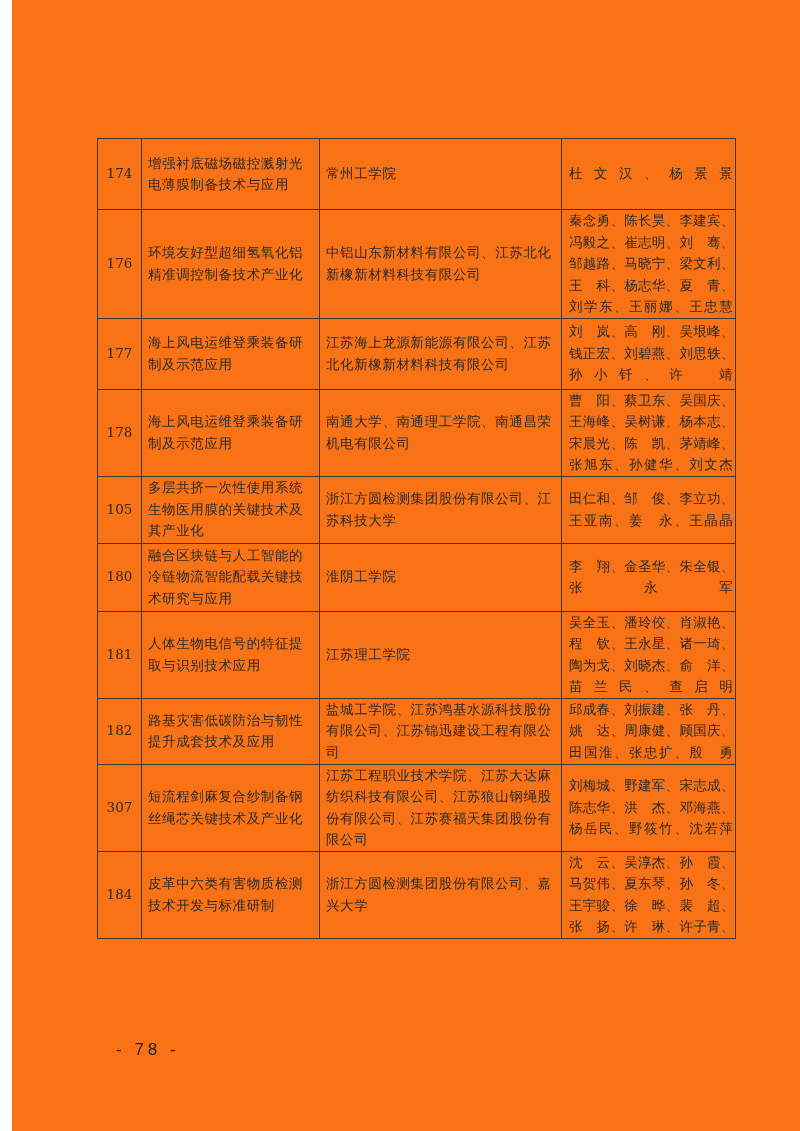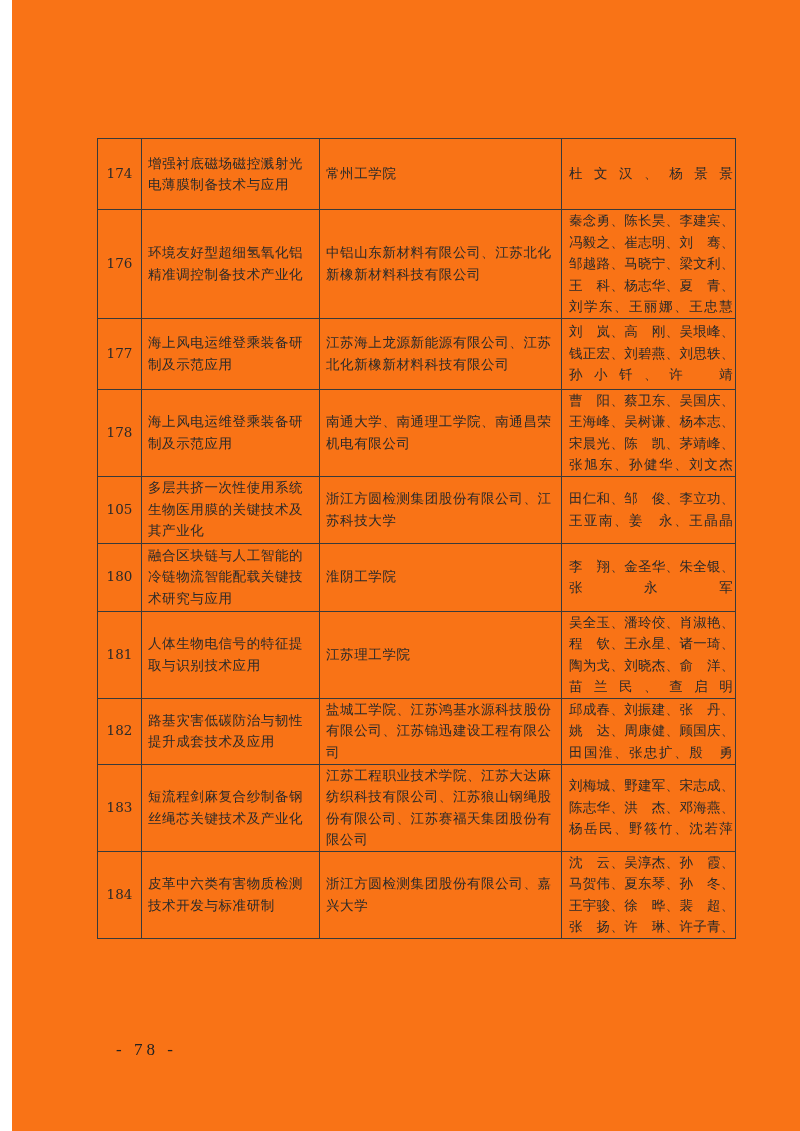--- a/index.html
+++ b/index.html
@@ -60,21 +60,21 @@
     col.c-title { width: 178px; }
     col.c-org { width: 242px; }
     col.c-names { width: 174px; }
     .page-number {
       position: absolute;
       left: 104px;
       top: 1040px;
       font-size: 17px;
       letter-spacing: 4px;
       color: #222;
-      font-family: Liberation Serif, serif;
+      font-family: Liberation Sans, sans-serif;
       text-align: right;
     }
   </style>
 </head>
 <body>
 
 <div class="page">
   <table class="awards">
     <colgroup>
       <col class="c-num">
@@ -157,21 +157,21 @@
           <td class="num">182</td>
           <td class="title">路基灾害低碳防治与韧性提升成套技术及应用</td>
           <td class="org">盐城工学院、江苏鸿基水源科技股份有限公司、江苏锦迅建设工程有限公司</td>
           <td class="names">
             <span class="name-line">邱成春、刘振建、张　丹、</span>
             <span class="name-line">姚　达、周康健、顾国庆、</span>
             <span class="name-line">田国淮、张忠扩、殷　勇</span>
           </td>
         </tr>
         <tr style="height: 85px;">
-          <td class="num">183</td>
+          <td class="num">307</td>
           <td class="title">短流程剑麻复合纱制备钢丝绳芯关键技术及产业化</td>
           <td class="org">江苏工程职业技术学院、江苏大达麻纺织科技有限公司、江苏狼山钢绳股份有限公司、江苏赛福天集团股份有限公司</td>
           <td class="names">
             <span class="name-line">刘梅城、野建军、宋志成、</span>
             <span class="name-line">陈志华、洪　杰、邓海燕、</span>
             <span class="name-line">杨岳民、野筱竹、沈若萍</span>
           </td>
         </tr>
         <tr style="height: 86px;">
           <td class="num">184</td>

